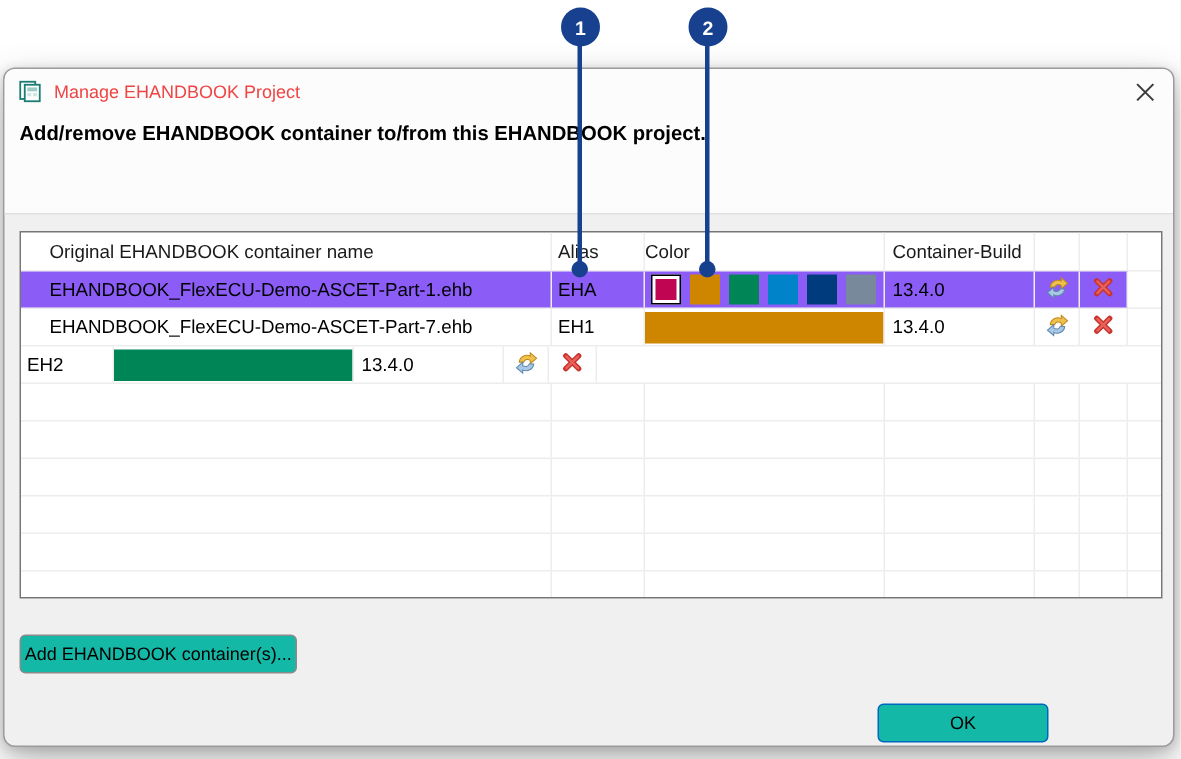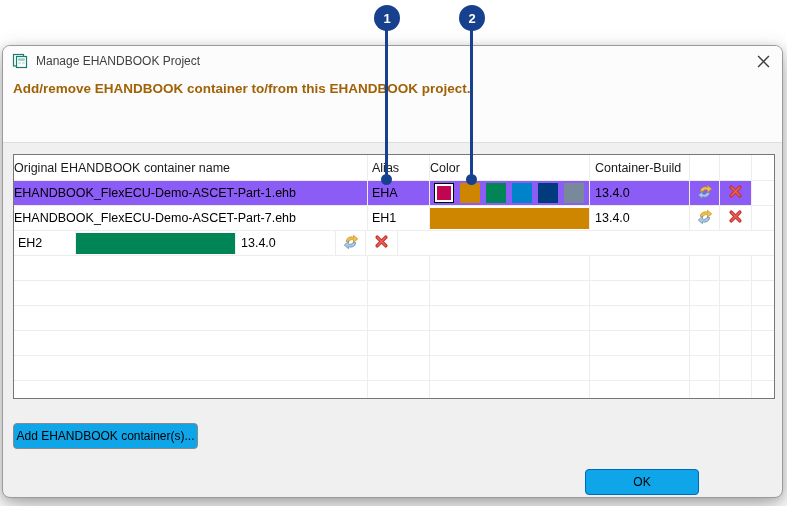--- a/index.html
+++ b/index.html
@@ -17,61 +17,61 @@
   }
   .dialog-top{
     position:absolute;left:0;top:0;right:0;height:96px;
     background:#FCFCFC;border-bottom:1px solid #DEDEDE;
   }
   .titlebar{
     position:absolute;left:0;top:0;right:0;height:30px;
     display:flex;align-items:center;padding-left:9px;box-sizing:border-box;
   }
   .title-icon{margin-right:8px;display:flex;align-items:center;}
-  .title-text{font-size:12px;color:#404040;}
+  .title-text{font-size:12px;color:#ef4444;}
   .close-btn{
     position:absolute;top:6px;right:8px;width:22px;height:22px;
     display:flex;align-items:center;justify-content:center;
     background:transparent;border:none;cursor:pointer;padding:0;
   }
   .desc{
     position:absolute;left:10px;top:35px;
-    font-size:13.5px;font-weight:bold;color:#a16207;white-space:nowrap;
+    font-size:13.5px;font-weight:bold;color:#000000;white-space:nowrap;
   }
   
   .table{
     position:absolute;left:10px;top:108px;width:762px;height:245px;
     background:#fff;border:1px solid #767676;box-sizing:border-box;overflow:hidden;
   }
   .tr{display:flex;height:25px;border-bottom:1px solid #EDEDED;box-sizing:border-box;}
   .tr.header{height:26px;}
   .td{
     border-right:1px solid #EDEDED;box-sizing:border-box;overflow:hidden;
     white-space:nowrap;display:flex;align-items:center;font-size:12.5px;color:#000;
   }
   .tr.header .td{color:#1a1a1a;}
-  .c-name{width:354px;padding-left:0;}
+  .c-name{width:354px;padding-left:19px;}
   .c-alias{width:62px;padding-left:4px;}
   .c-color{width:160px;}
   .c-build{width:100px;padding-left:5px;}
   .c-sync{width:30px;justify-content:center;}
   .c-del{width:32px;justify-content:center;}
   .c-fill{flex:1;border-right:none;}
   .tr.selected .td:not(.c-fill){background:#8b5cf6;}
   .palette{display:flex;align-items:center;gap:6px;padding-left:4px;}
   .swatch{width:20px;height:20px;flex:0 0 auto;}
   .swatch-sel{
     width:20px;height:20px;flex:0 0 auto;border:1px solid #000;background:#fff;
     box-sizing:border-box;display:flex;align-items:center;justify-content:center;
   }
   .swatch-sel .inner{width:14px;height:14px;}
   .bar{height:21px;width:100%;}
   
   .btn{
-    position:absolute;box-sizing:border-box;background:#0ea5e9;
+    position:absolute;box-sizing:border-box;background:#14b8a6;
     border:1px solid #ADADAD;border-radius:4px;font-size:12px;color:#000;
     display:flex;align-items:center;justify-content:center;
     font-family:"Liberation Sans", sans-serif;cursor:pointer;padding:0;
   }
   .btn-add{left:10px;top:377px;width:185px;height:26px;border-color:#8A8A8A;}
   .btn-ok{left:582px;top:423px;width:114px;height:26px;border-color:#0067C0;}
   .btn-cancel{left:683px;top:423px;width:91px;height:26px;}
   
   .callout-line{position:absolute;width:3px;background:#17418E;z-index:20;}
   .line-1{left:385px;top:18px;height:162px;}

